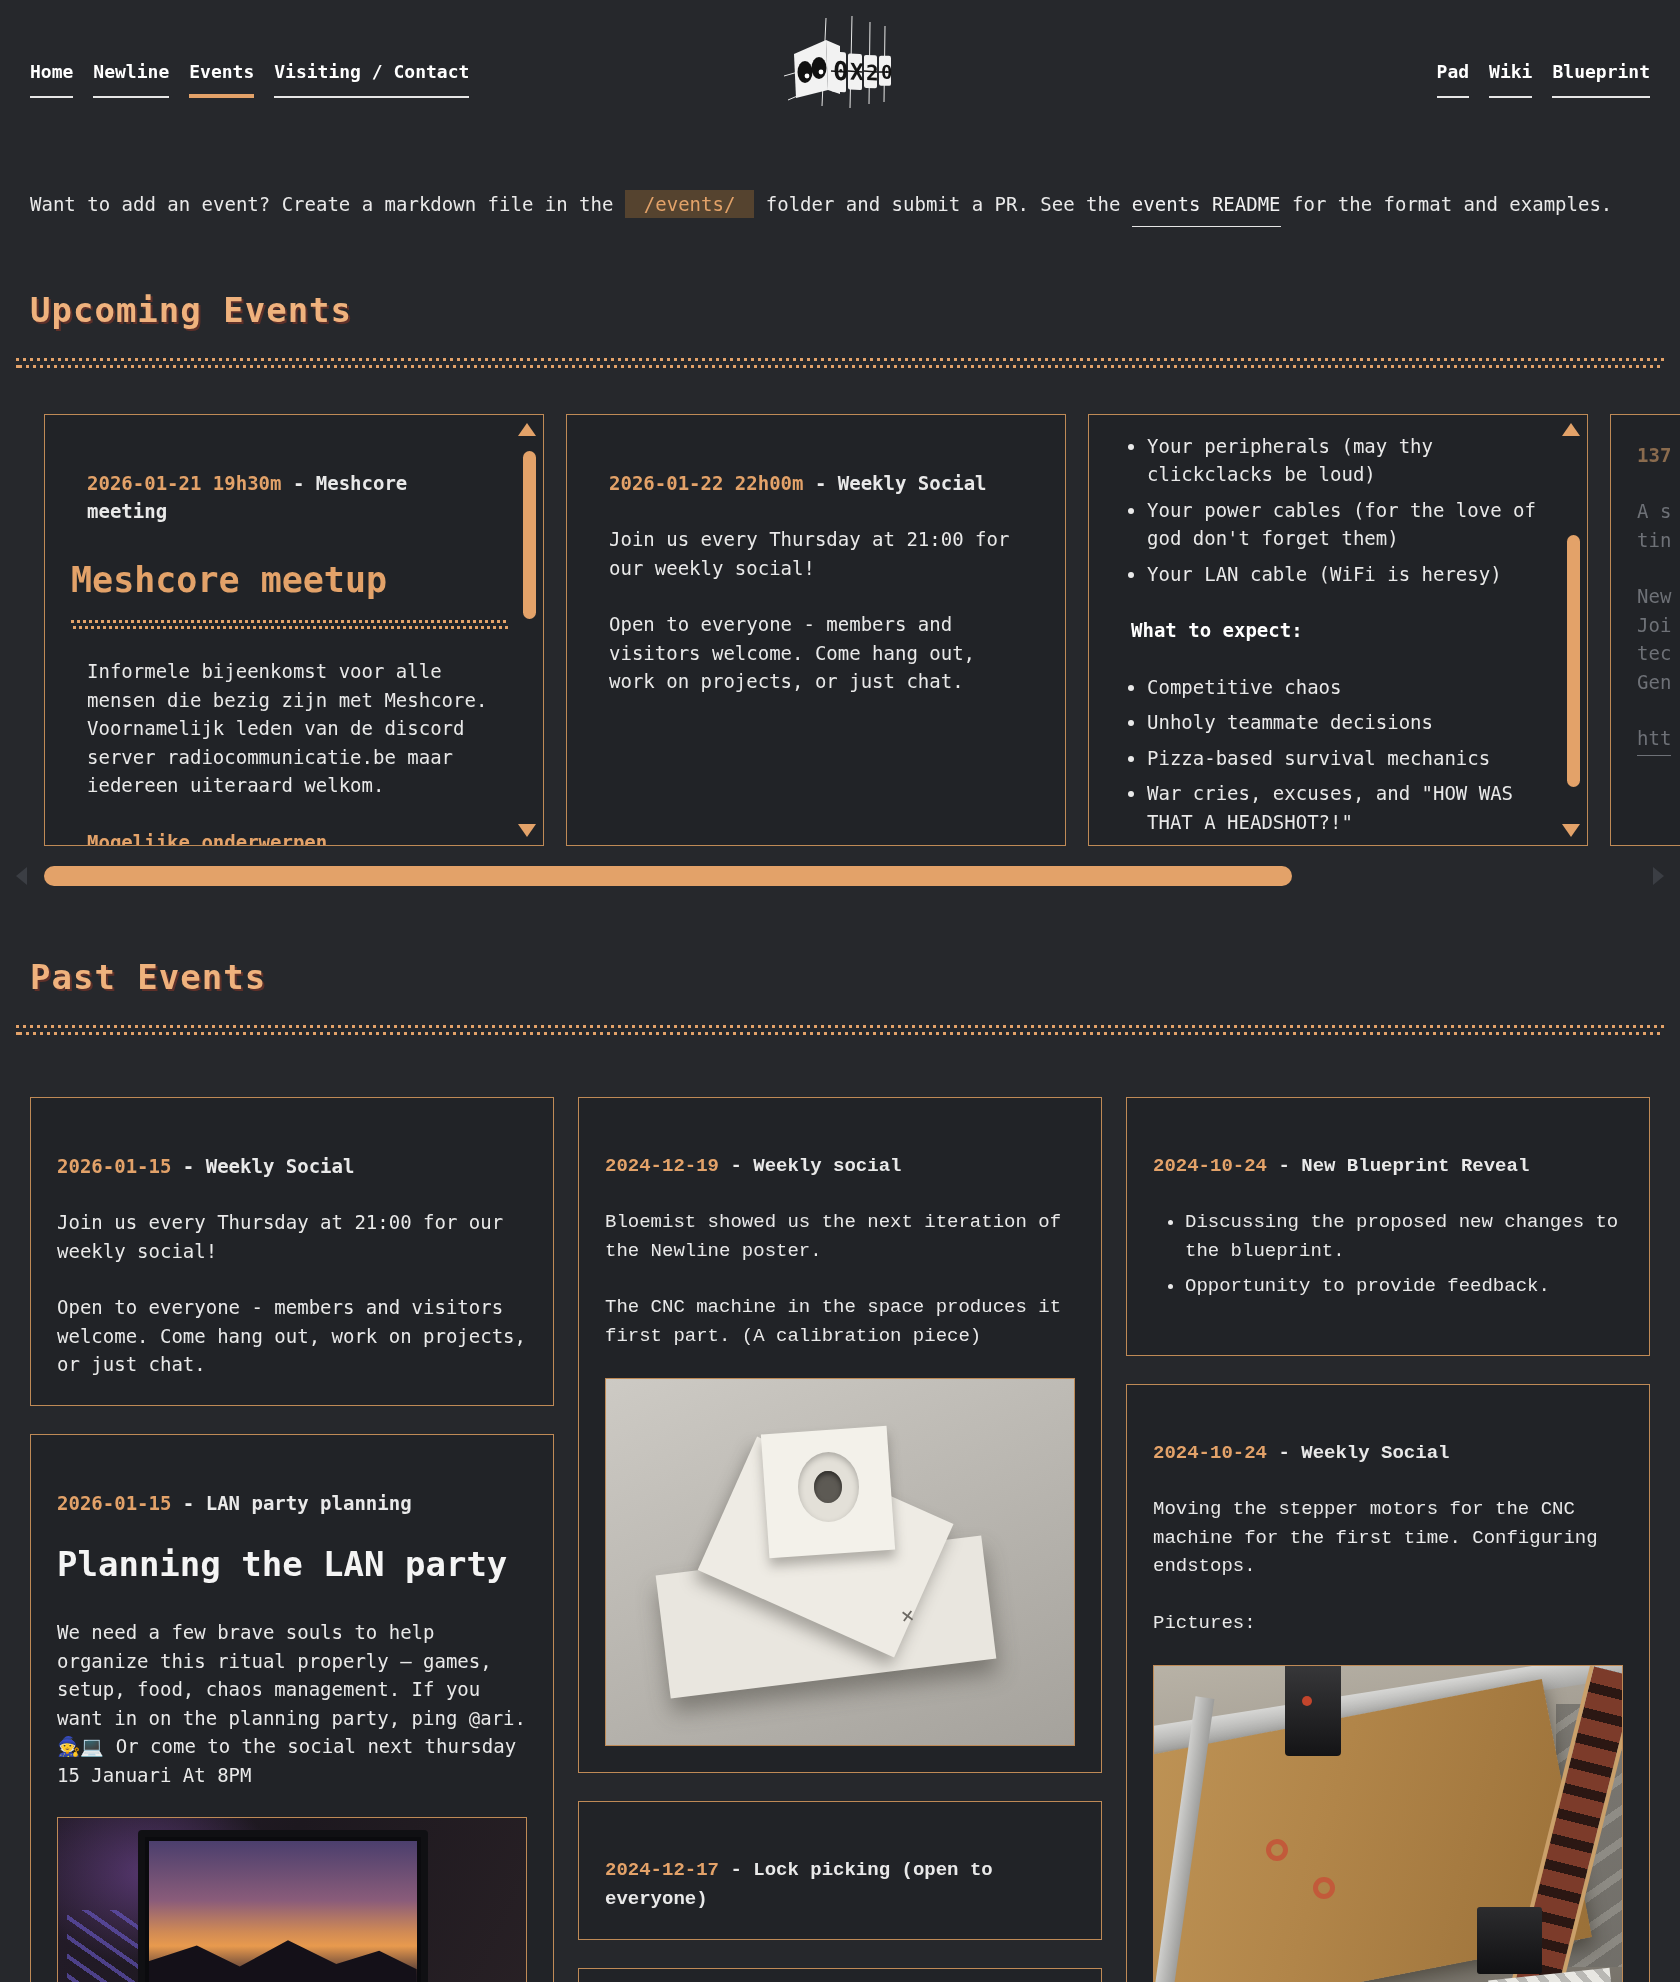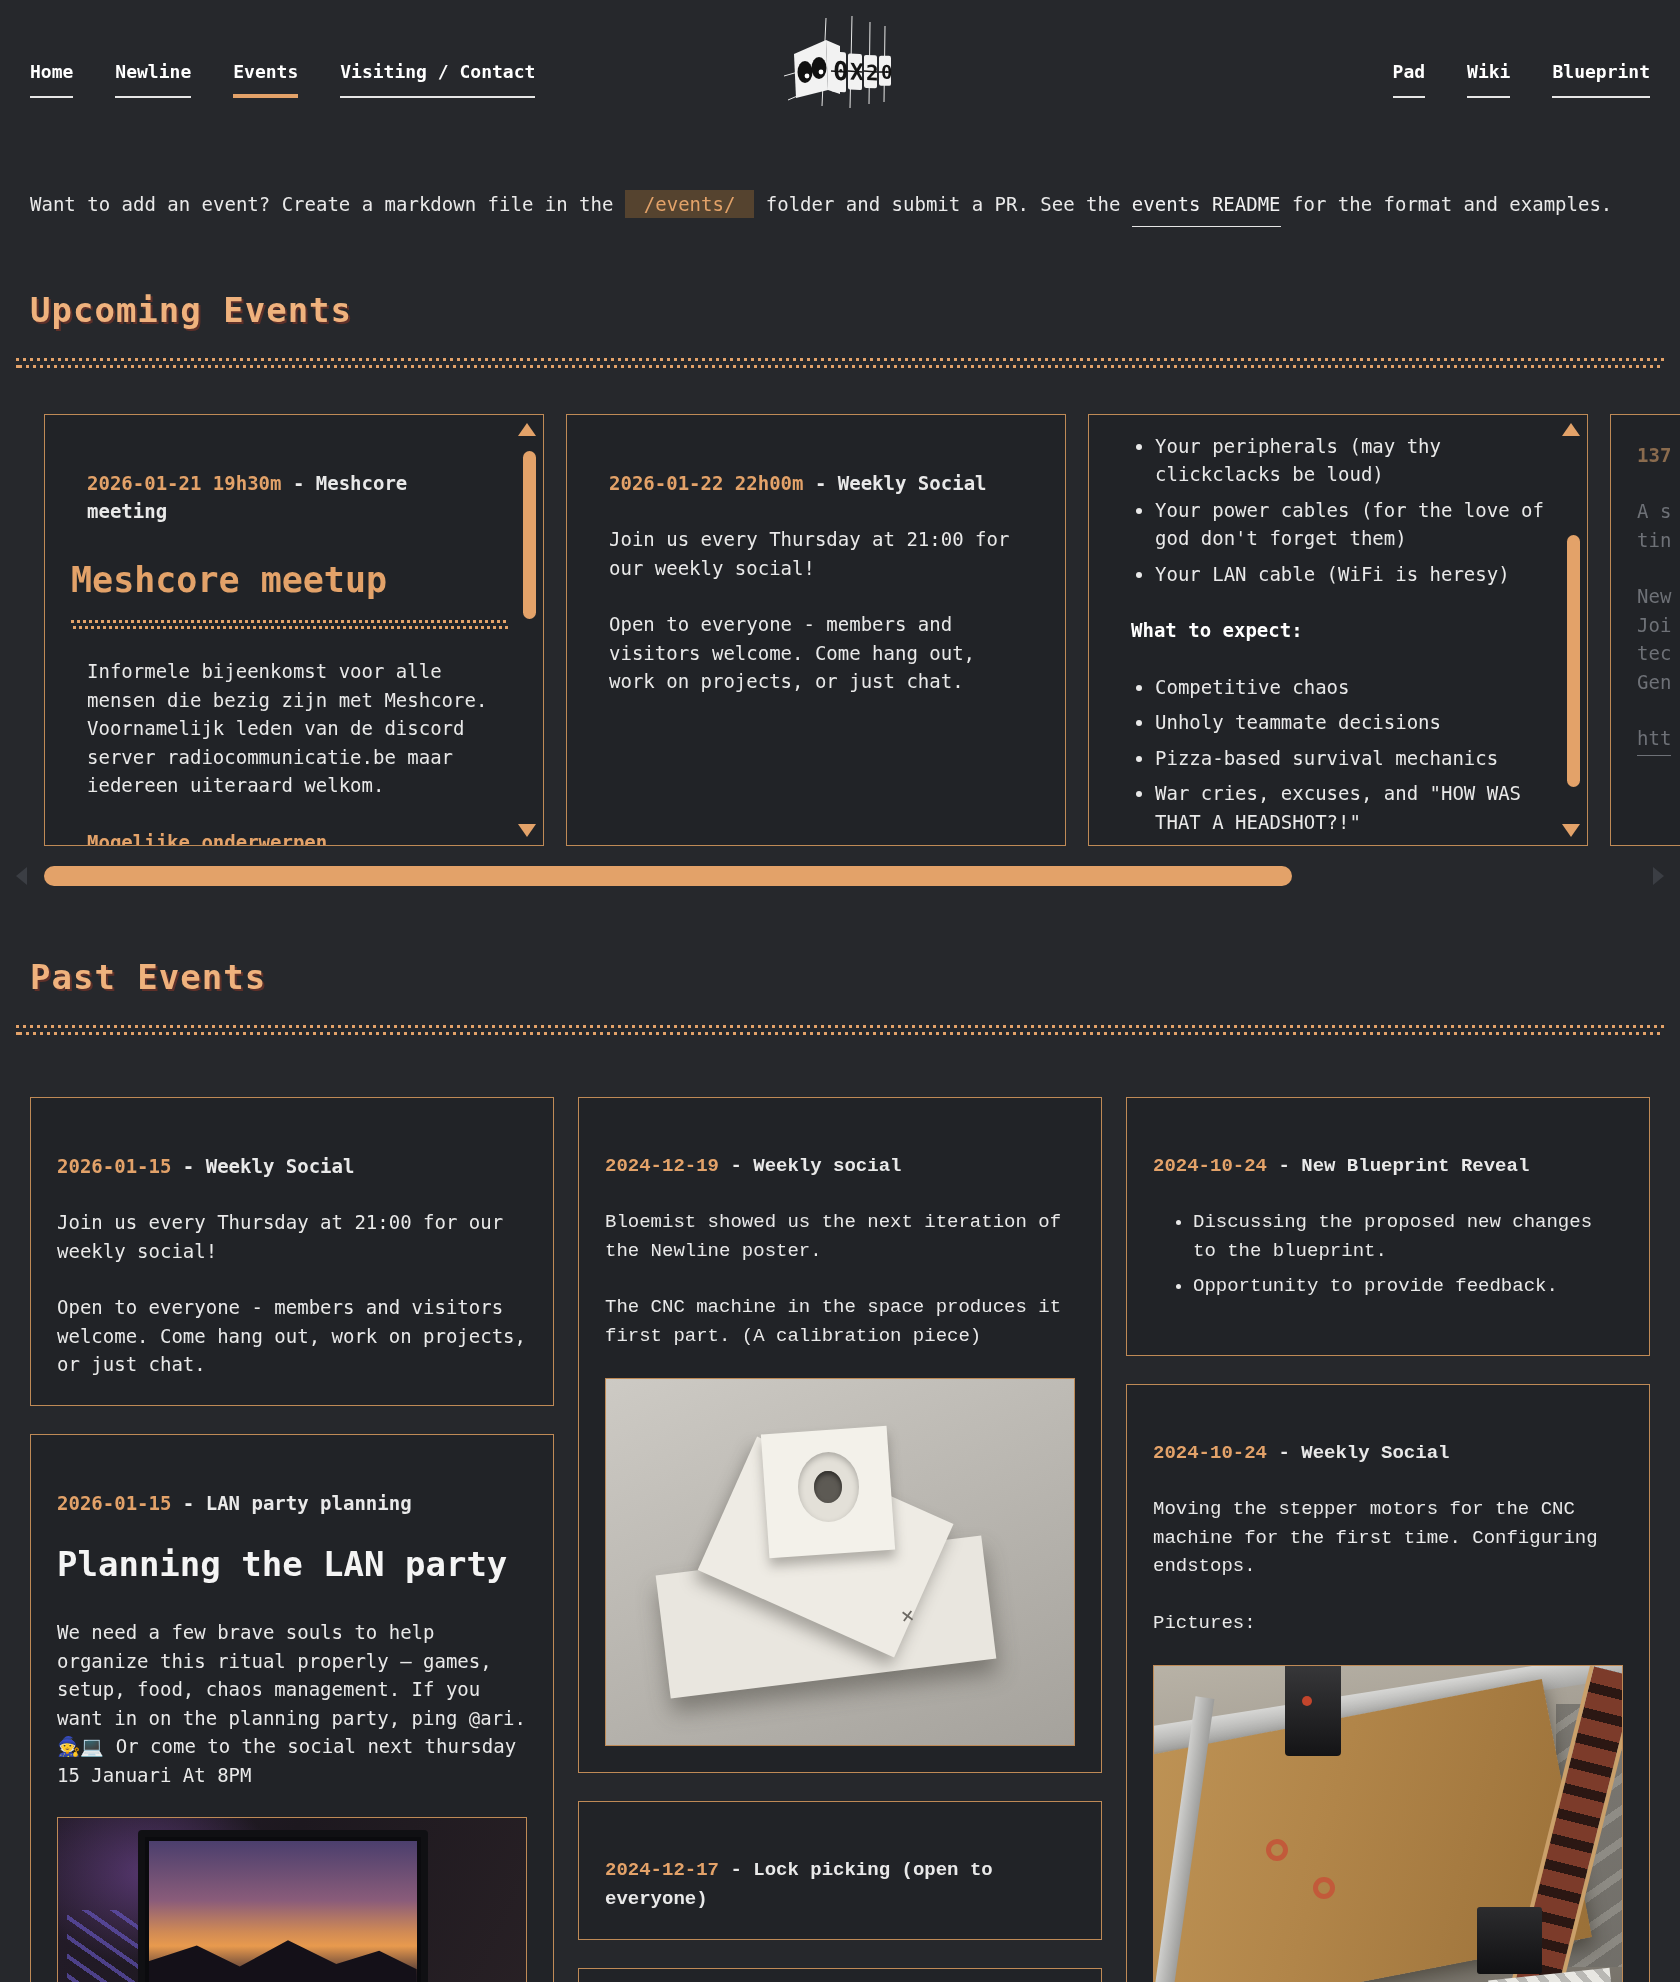--- a/index.html
+++ b/index.html
@@ -9,21 +9,21 @@
   *{box-sizing:border-box;}
   html,body{margin:0;padding:0;}
   body{
     width:1680px;height:1982px;overflow:hidden;background:var(--bg);color:var(--text);
     font-family:"DejaVu Sans Mono",monospace;font-size:19px;line-height:1.5;
   }
   a{color:inherit;text-decoration:none;cursor:pointer;}
 
   
   header{display:flex;align-items:flex-start;padding:58px 30px 0;position:relative;}
-  .nav{display:flex;gap:42px;}
+  .nav{display:flex;gap:20px;}
   .nav a{font-weight:bold;color:#fff;font-size:18px;border-bottom:2px solid #e6e6e6;padding-bottom:11px;}
   .nav a.active{border-bottom:4px solid var(--accent);padding-bottom:9px;}
   .nav-right{margin-left:auto;}
   .logo{position:absolute;left:50%;top:16px;transform:translateX(-50%);}
 
   
   .intro{margin:92px 30px 0;white-space:pre-wrap;}
   .intro .code{background:var(--code-bg);color:var(--accent);padding:3px 19px;}
   .intro .readme-link{color:#f2f2f2;border-bottom:1.5px solid #e6e6e6;padding-bottom:11px;}
 
@@ -51,21 +51,21 @@
   .card-h1{font-size:35px;color:var(--accent);font-weight:bold;margin:18px 0 14px;}
   .card-dotline{
     height:9px;margin:4px 0 22px;
     background-image:
       repeating-linear-gradient(90deg,var(--accent) 0 3px,transparent 3px 6px),
       repeating-linear-gradient(90deg,var(--accent) 0 3px,transparent 3px 6px);
     background-size:100% 3px,100% 3px;background-position:0 0,2px 6px;background-repeat:repeat-x;
   }
   .ucard p{margin:28px 16px;}
   .ucard ul,.pcard ul{margin:28px 0;padding-left:32px;}
-  .ucard li,.pcard li{margin:7px 8px;}
+  .ucard li,.pcard li{margin:7px 0;}
   .sub-orange{color:var(--accent);font-weight:bold;margin:30px 0;}
   .sub-white{color:#fff;font-weight:bold;margin:30px 0;}
   .scrolled-content{margin-top:-16px;}
   
   .vs-up,.vs-down{position:absolute;right:7px;width:0;height:0;border-left:9px solid transparent;border-right:9px solid transparent;}
   .vs-up{top:8px;border-bottom:13px solid var(--accent);}
   .vs-down{bottom:8px;border-top:13px solid var(--accent);}
   .vs-thumb{position:absolute;right:7px;width:13px;border-radius:7px;background:var(--accent);}
   .thumb-a{top:36px;height:168px;}
   .thumb-b{top:120px;height:252px;}

